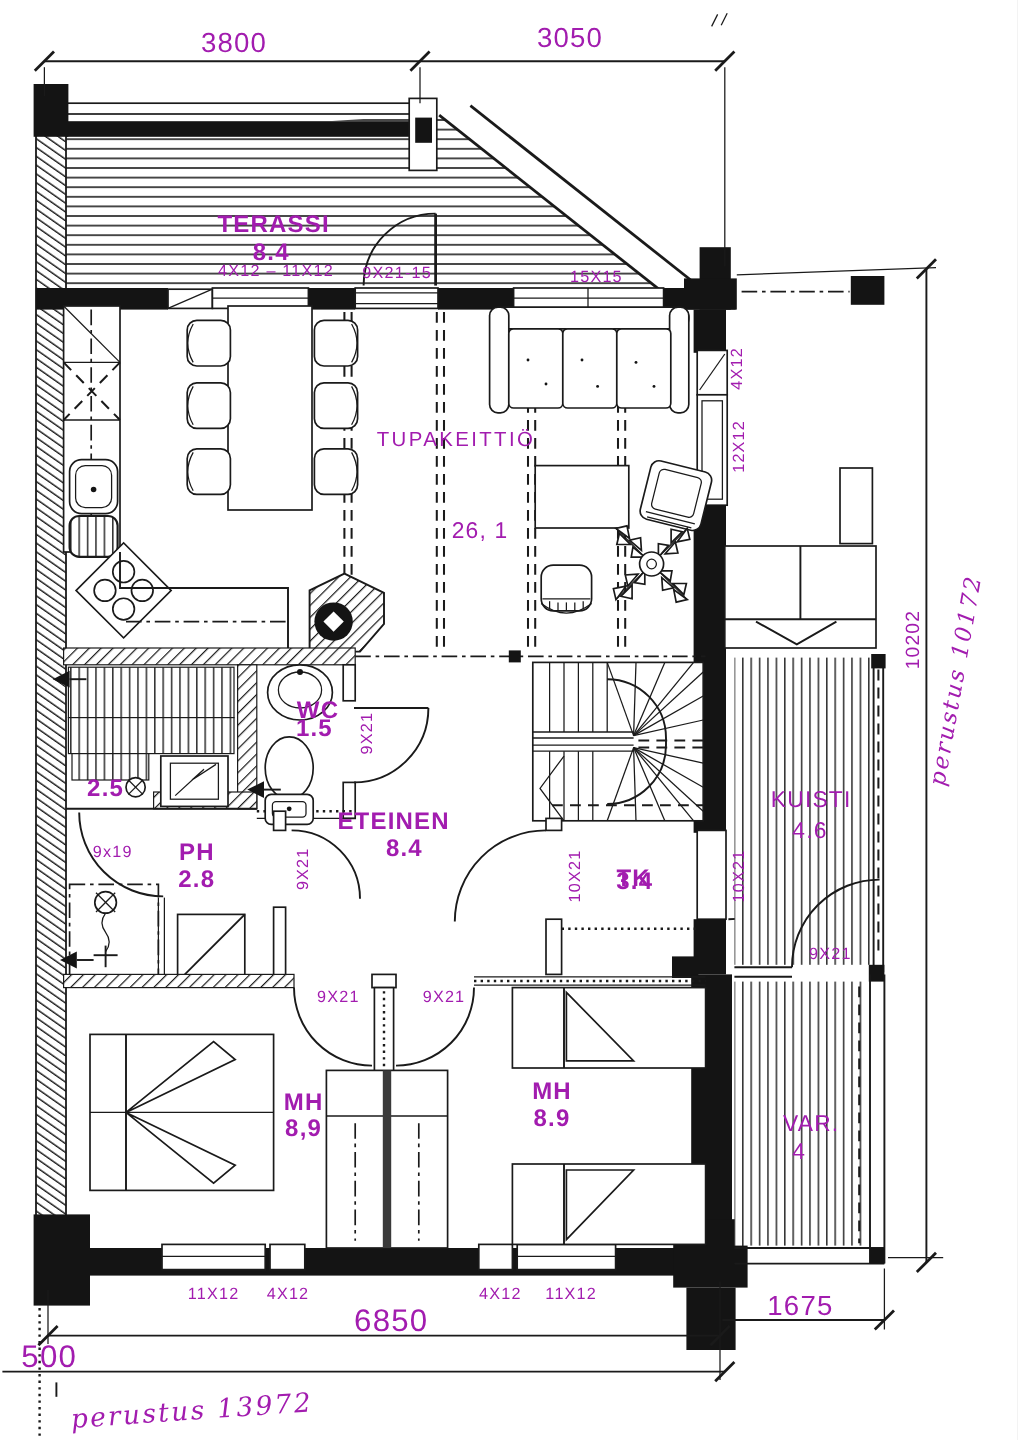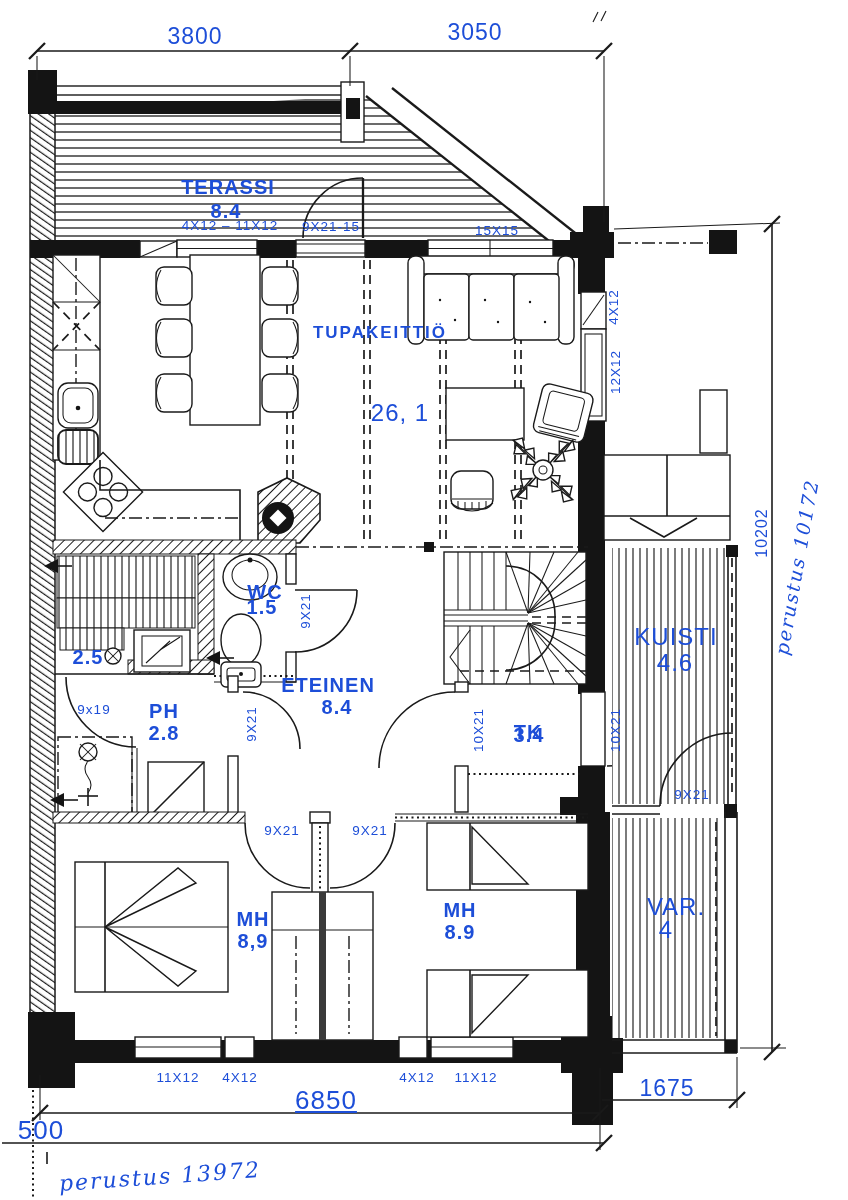--- a/index.html
+++ b/index.html
@@ -1,31 +1,31 @@
 <!DOCTYPE html>
 <html><head>
 <meta charset="utf-8">
 <style>
   html,body{margin:0;padding:0;background:#e8e8e8;}
   #stage{position:relative;width:848px;height:1200px;background:#ffffff;overflow:hidden;
-         font-family:"Liberation Sans",sans-serif;color:#1d4ed8;}
+         font-family:"Liberation Sans",sans-serif;color:#a21caf;}
   #lines{position:absolute;left:0;top:0;}
   .ln{stroke:#1a1a1a;stroke-width:1.6;fill:none;}
   .ln2{stroke:#1a1a1a;stroke-width:2.3;fill:none;}
   .thin{stroke:#1a1a1a;stroke-width:1.05;fill:none;}
   .blk{fill:#141414;stroke:none;}
   .wht{fill:#ffffff;stroke:#1a1a1a;stroke-width:1.4;}
   .dot{stroke:#1a1a1a;stroke-dasharray:2 3.5;stroke-width:2;fill:none;}
   .dashdot{stroke:#1a1a1a;stroke-dasharray:13 4 3 4;stroke-width:1.4;fill:none;}
   .dash2{stroke:#1a1a1a;stroke-dasharray:9 6;stroke-width:1.7;fill:none;}
   .lbl{position:absolute;transform:translate(-50%,-50%);white-space:nowrap;
        letter-spacing:1px;line-height:1;}
   .s13{font-size:13.5px;}
   .s17{font-size:17px;letter-spacing:2px;}
-  .s19{font-size:24px;}
+  .s19{font-size:19px;margin-top:30px;}
   .s21{font-size:20px;font-weight:bold;}
   .s23{font-size:23px;}
   .s26{font-size:26px;}
   .rot{transform:translate(-50%,-50%) rotate(-90deg);}
   .hw{font-family:"DejaVu Serif",serif;font-style:italic;letter-spacing:2px;}
   .hwb{transform:translate(-50%,-50%) rotate(-4deg);font-size:22px;}
   .hwr{transform:translate(-50%,-50%) rotate(-80deg);font-size:19px;}
 </style>
 </head>
 <body>
@@ -405,21 +405,21 @@
   <div class="lbl s23" style="left:195px;top:36px;">3800</div>
   <div class="lbl s23" style="left:475px;top:32px;">3050</div>
 
   <div class="lbl s21" style="left:228px;top:187px;">TERASSI</div>
   <div class="lbl s21" style="left:226px;top:211px;">8.4</div>
 
   <div class="lbl s13" style="left:196px;top:226px;margin-left:34px;">4X12 – 11X12</div>
   <div class="lbl s13" style="left:331px;top:227px;">9X21-15</div>
   <div class="lbl s13" style="left:497px;top:231px;">15X15</div>
 
-  <div class="lbl s17" style="left:380px;top:332px;font-weight:bold;">TUPAKEITTIÖ</div>
+  <div class="lbl s17" style="left:380px;top:366px;">TUPAKEITTIÖ</div>
   <div class="lbl s19" style="left:400px;top:413px;">26, 1</div>
 
   <div class="lbl s13 rot" style="left:614px;top:307px;">4X12</div>
   <div class="lbl s13 rot" style="left:616px;top:372px;">12X12</div>
 
   <div class="lbl s21" style="left:265px;top:592px;">WC</div>
   <div class="lbl s21" style="left:262px;top:607px;">1.5</div>
   <div class="lbl s13 rot" style="left:306px;top:611px;">9X21</div>
 
   <div class="lbl s21" style="left:88px;top:657px;">2.5</div>
@@ -450,21 +450,21 @@
   <div class="lbl s21" style="left:460px;top:932px;">8.9</div>
 
   <div class="lbl s19" style="left:676px;top:907px;">VAR.</div>
   <div class="lbl s19" style="left:666px;top:930px;">4</div>
 
   <div class="lbl s13" style="left:178px;top:1078px;">11X12</div>
   <div class="lbl s13" style="left:240px;top:1078px;">4X12</div>
   <div class="lbl s13" style="left:417px;top:1078px;">4X12</div>
   <div class="lbl s13" style="left:476px;top:1078px;">11X12</div>
 
-  <div class="lbl s26" style="left:326px;top:1100px;text-decoration:underline;">6850</div>
+  <div class="lbl s26" style="left:326px;top:1100px;">6850</div>
   <div class="lbl s23" style="left:667px;top:1088px;">1675</div>
   <div class="lbl s26" style="left:41px;top:1130px;">500</div>
 
   <div class="lbl rot" style="left:762px;top:533px;font-size:16px;">10202</div>
   <div class="lbl hw hwr" style="left:797px;top:567px;">perustus 10172</div>
   <div class="lbl hw hwb" style="left:160px;top:1177px;">perustus 13972</div>
 
 </div>
 
 </body></html>

